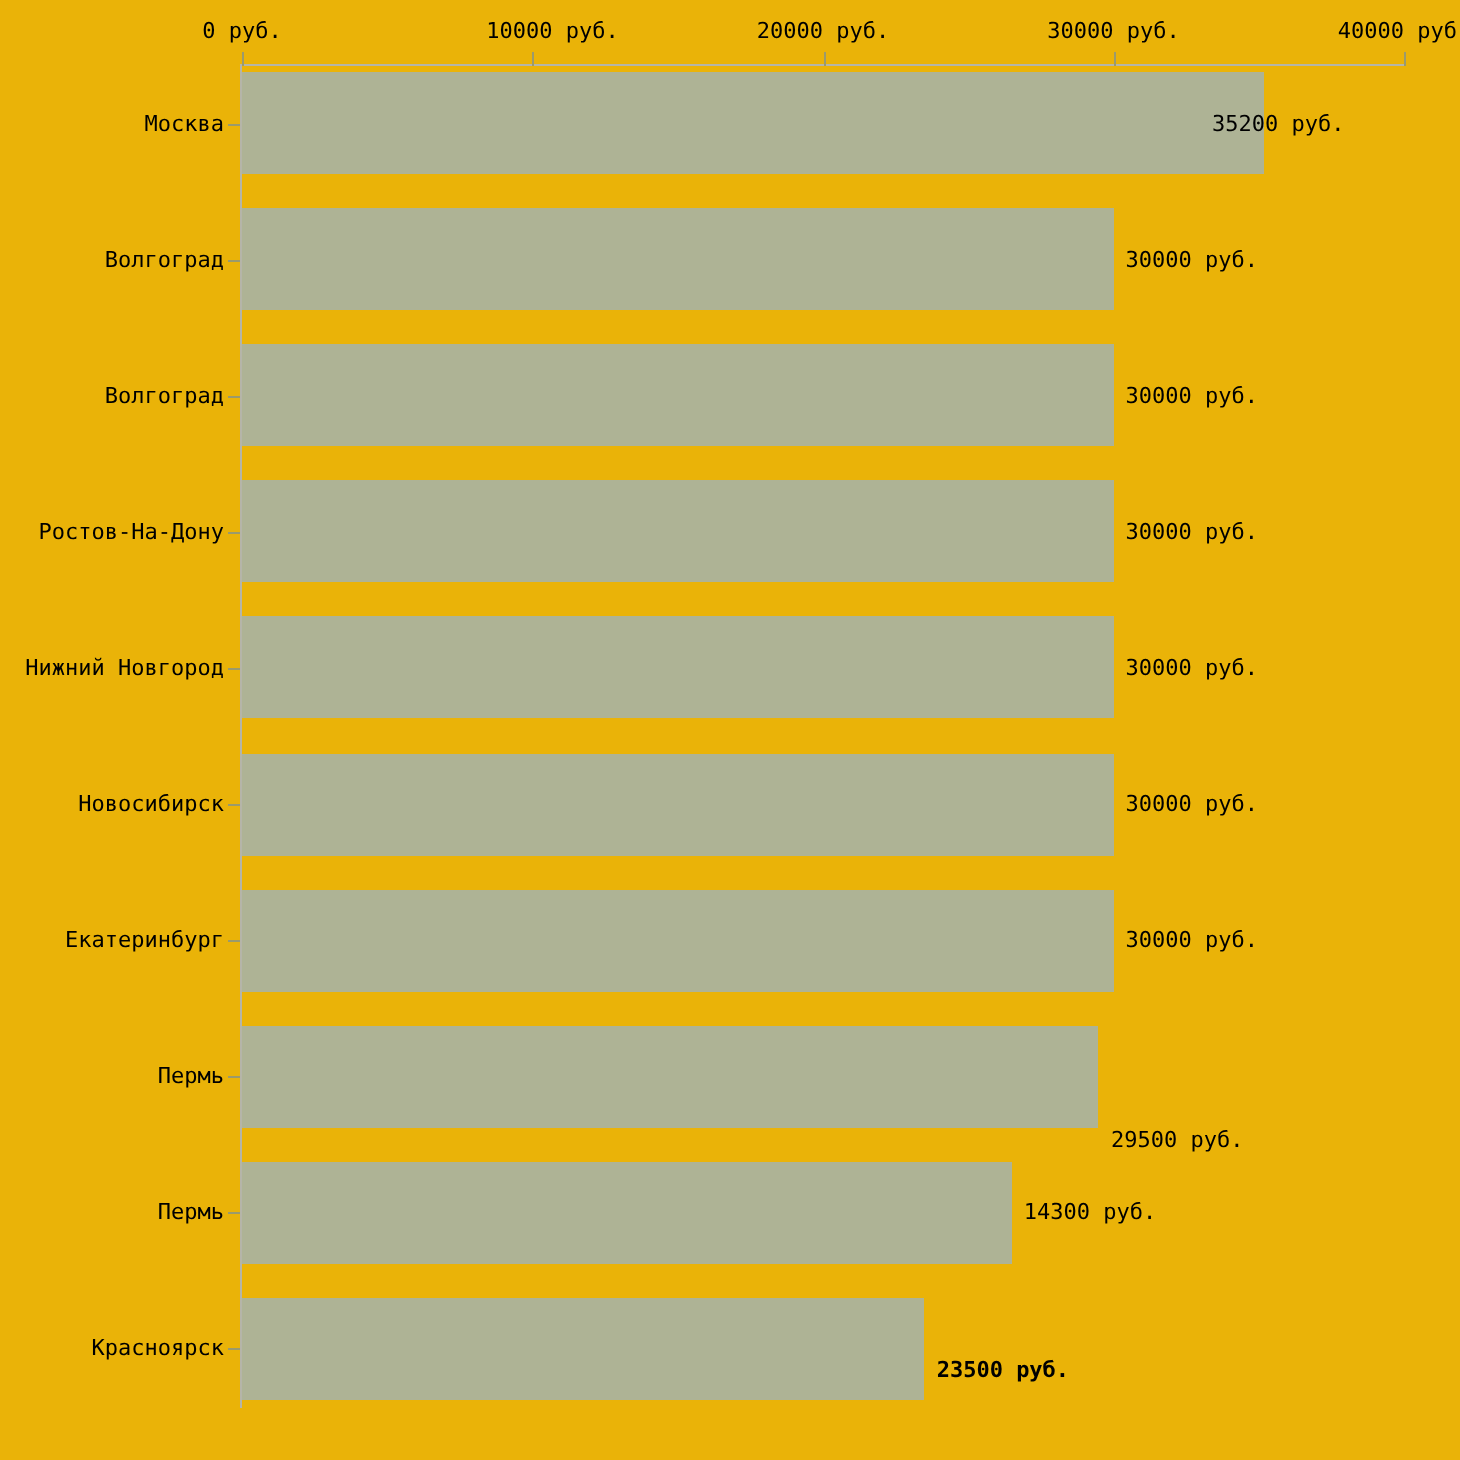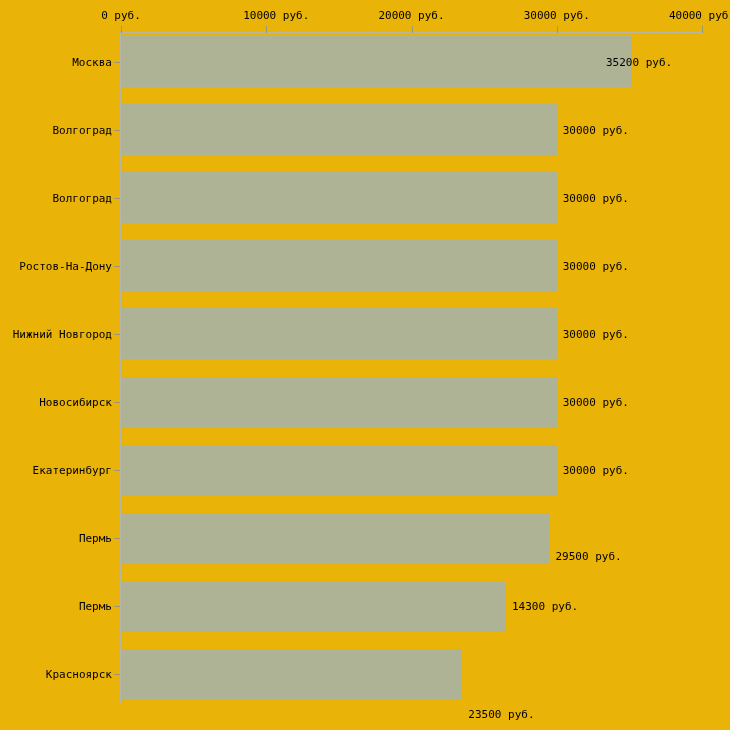--- a/index.html
+++ b/index.html
@@ -171,20 +171,20 @@
       <div class="bar-label" style="left: 562.75px; top: 197.7px;">30000 руб.</div>
       <div class="bar" style="left: 121px; top: 240.3px; width: 435.75px; background: rgb(174, 179, 149);"></div>
       <div class="bar-label" style="left: 562.75px; top: 265.8px;">30000 руб.</div>
       <div class="bar" style="left: 121px; top: 308.4px; width: 435.75px; background: rgb(174, 179, 149);"></div>
       <div class="bar-label" style="left: 562.75px; top: 333.9px;">30000 руб.</div>
       <div class="bar" style="left: 121px; top: 376.5px; width: 435.75px; background: rgb(174, 179, 149);"></div>
       <div class="bar-label" style="left: 562.75px; top: 402px;">30000 руб.</div>
       <div class="bar" style="left: 121px; top: 444.6px; width: 435.75px; background: rgb(174, 179, 149);"></div>
       <div class="bar-label" style="left: 562.75px; top: 470.1px;">30000 руб.</div>
       <div class="bar" style="left: 121px; top: 512.7px; width: 428.487px; background: rgb(174, 179, 149);"></div>
-      <div class="bar-label" style="left: 555.487px; top: 556px; text-align: center;">29500 руб.</div>
+      <div class="bar-label" style="left: 555.487px; top: 570px; text-align: center;">29500 руб.</div>
       <div class="bar" style="left: 121px; top: 580.8px; width: 384.912px; background: rgb(174, 179, 149);"></div>
       <div class="bar-label" style="left: 511.912px; top: 606.3px;">14300 руб.</div>
       <div class="bar" style="left: 121px; top: 648.9px; width: 341.337px; background: rgb(174, 179, 149);"></div>
-      <div class="bar-label" style="left: 468.337px; top: 714px;">23500 руб.</div>
+      <div class="bar-label" style="left: 468.337px; top: 685px; font-weight: bold;">23500 руб.</div>
     </div>
 
 </div>
 
 </body></html>

